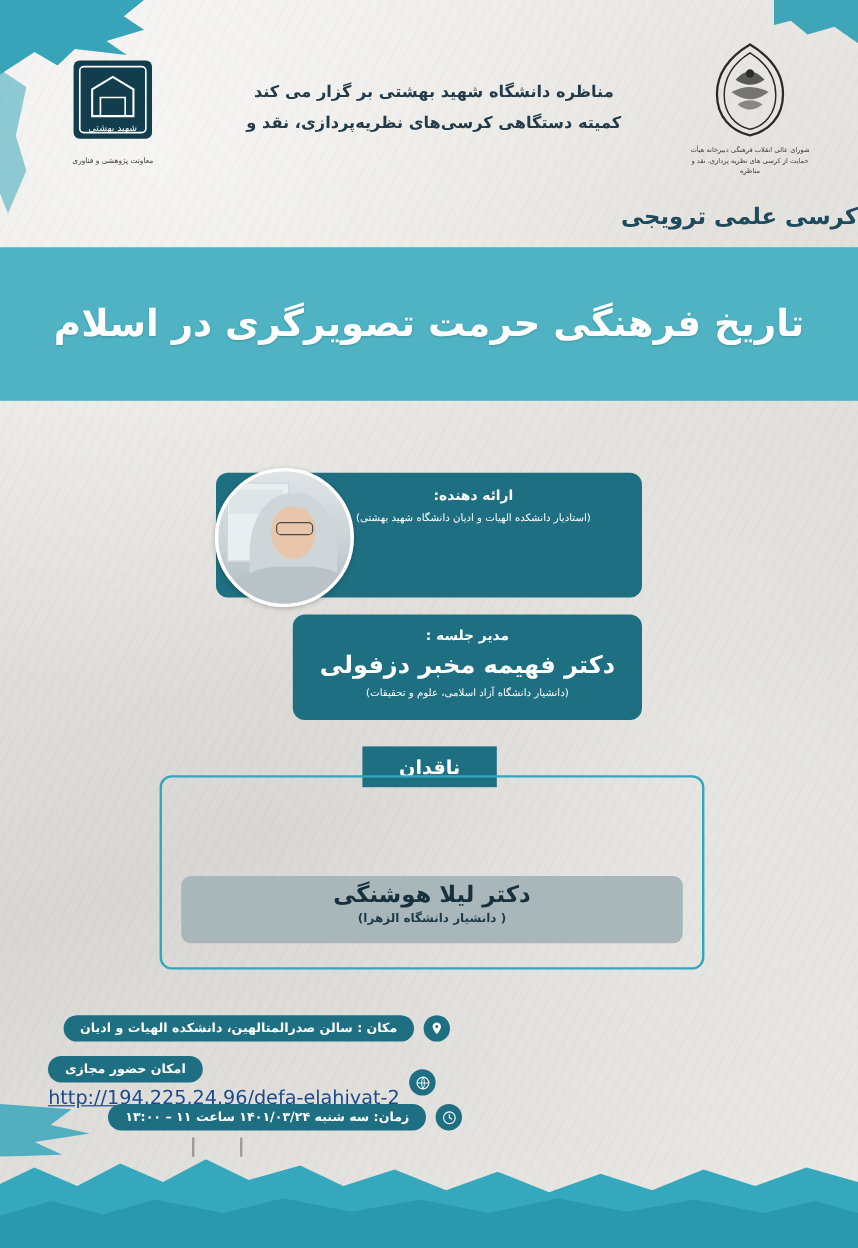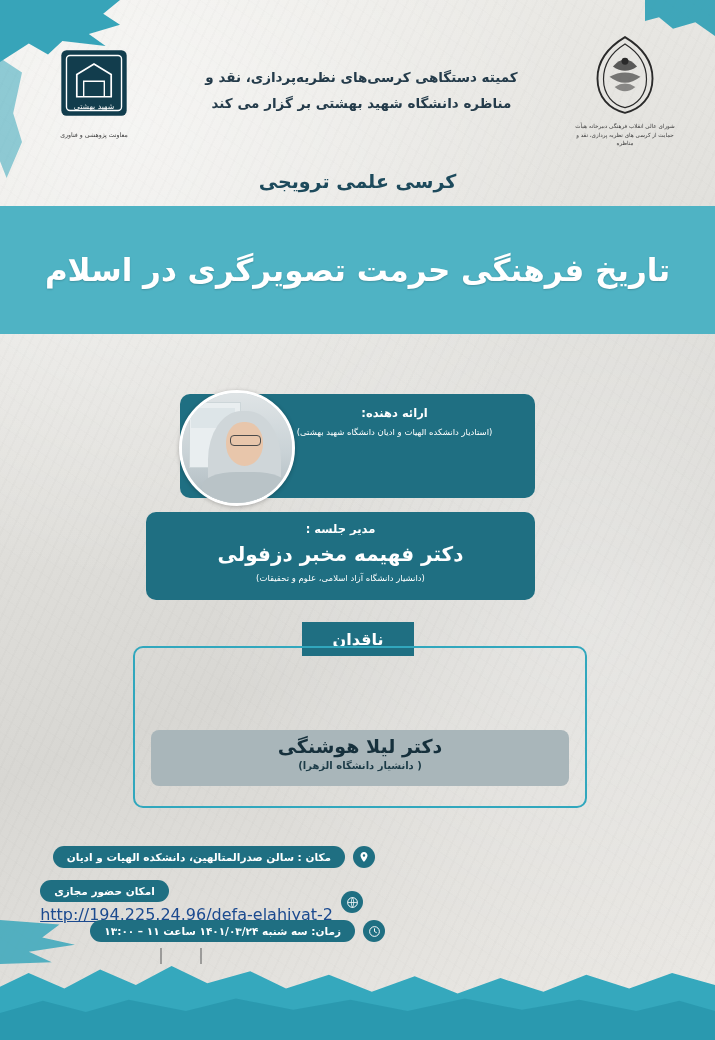--- a/index.html
+++ b/index.html
@@ -53,21 +53,21 @@
   .logo-caption{
     font-size:6.2px;line-height:1.5;color:#3b3b3b;text-align:center;margin-top:4px;max-width:118px;
   }
   .logo-caption.small{font-size:5.6px;}
   .header-text{
     flex:1;text-align:center;color:#243b4a;font-weight:bold;font-size:13.5px;line-height:1.95;
     padding:0 10px;
   }
   
   .kicker{
-    position:absolute;top:170px;left:0;right:0;text-align:center;
+    position:absolute;top:170px;left:0;right:0;text-align:right;
     font-size:19px;font-weight:bold;color:#1d4a5c;
   }
   
   .banner{
     position:absolute;top:206px;left:0;right:0;height:128px;background:#4fb3c4;
     display:flex;align-items:center;justify-content:center;
   }
   .banner-title{
     color:#ffffff;font-size:31px;font-weight:bold;letter-spacing:.5px;
     text-shadow:0 1px 2px rgba(0,0,0,.18);
@@ -96,21 +96,21 @@
     position:absolute;left:40%;top:26%;width:34%;height:40%;background:#e8c6ab;border-radius:48% 48% 52% 52%;
   }
   .portrait .glass{
     position:absolute;left:44%;top:38%;width:26%;height:8%;border:1.6px solid #4a4a4a;border-radius:4px;
   }
   .portrait .body{
     position:absolute;left:18%;top:72%;width:78%;height:32%;background:#b9c3c7;border-radius:40% 40% 0 0;
   }
   
   .chair-box{
-    position:absolute;top:512px;right:180px;width:389px;height:88px;
+    position:absolute;top:512px;right:180px;width:291px;height:88px;
     background:#1f6f82;border-radius:10px;color:#fff;text-align:center;padding:8px 20px;box-sizing:border-box;
   }
   
   .critics-wrap{
     position:absolute;top:646px;left:133px;width:450px;height:158px;
     border:2px solid #31a7bd;border-radius:10px;
   }
   .critics-label{
     position:absolute;top:622px;left:302px;width:112px;height:34px;background:#1f6f82;color:#fff;
     border-radius:0;display:flex;align-items:center;justify-content:center;font-size:16px;font-weight:bold;
@@ -182,22 +182,22 @@
           <path d="M38 64 q12 -8 24 0 q-12 10 -24 0 Z" fill="#2a2a2a" opacity=".5"></path>
           <circle cx="50" cy="34" r="4" fill="#2a2a2a"></circle>
         </svg>
       </div>
       <div class="logo-caption small">شورای عالی انقلاب فرهنگی
 دبیرخانه هیأت حمایت از کرسی های
 نظریه پردازی، نقد و مناظره</div>
     </div>
 
     <div class="header-text">
+      <div>مناظره دانشگاه شهید بهشتی بر گزار می کند</div>
       <div>کمیته دستگاهی کرسی‌های نظریه‌پردازی، نقد و</div>
-      <div>مناظره دانشگاه شهید بهشتی بر گزار می کند</div>
     </div>
 
     <div class="logo-right">
       <div class="seal">
         <svg viewBox="0 0 100 100" xmlns="http://www.w3.org/2000/svg">
           <rect x="12" y="12" width="76" height="76" rx="6" fill="#123d4d"></rect>
           <rect x="18" y="18" width="64" height="64" rx="4" fill="none" stroke="#ffffff" stroke-width="1.6"></rect>
           <path d="M30 66 L30 40 L50 28 L70 40 L70 66 Z" fill="none" stroke="#ffffff" stroke-width="2"></path>
           <path d="M38 66 L38 48 L62 48 L62 66" fill="none" stroke="#ffffff" stroke-width="1.6"></path>
           <text x="50" y="80" font-size="9" fill="#ffffff" text-anchor="middle" font-family="DejaVu Sans">شهید بهشتی</text>

